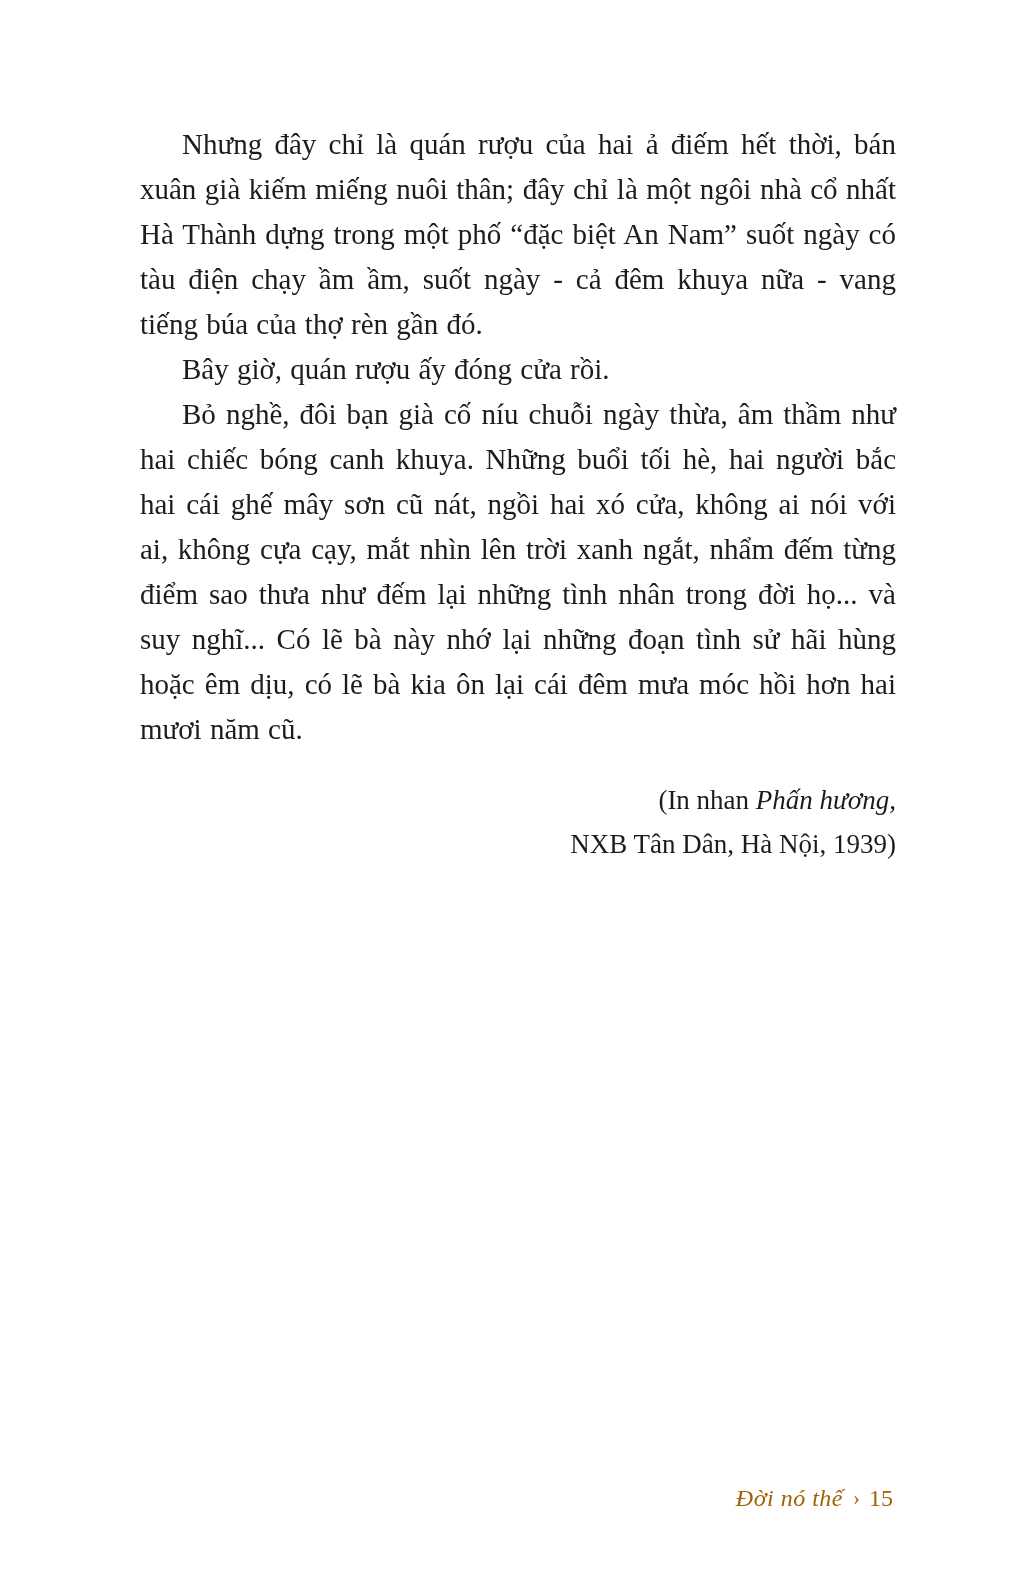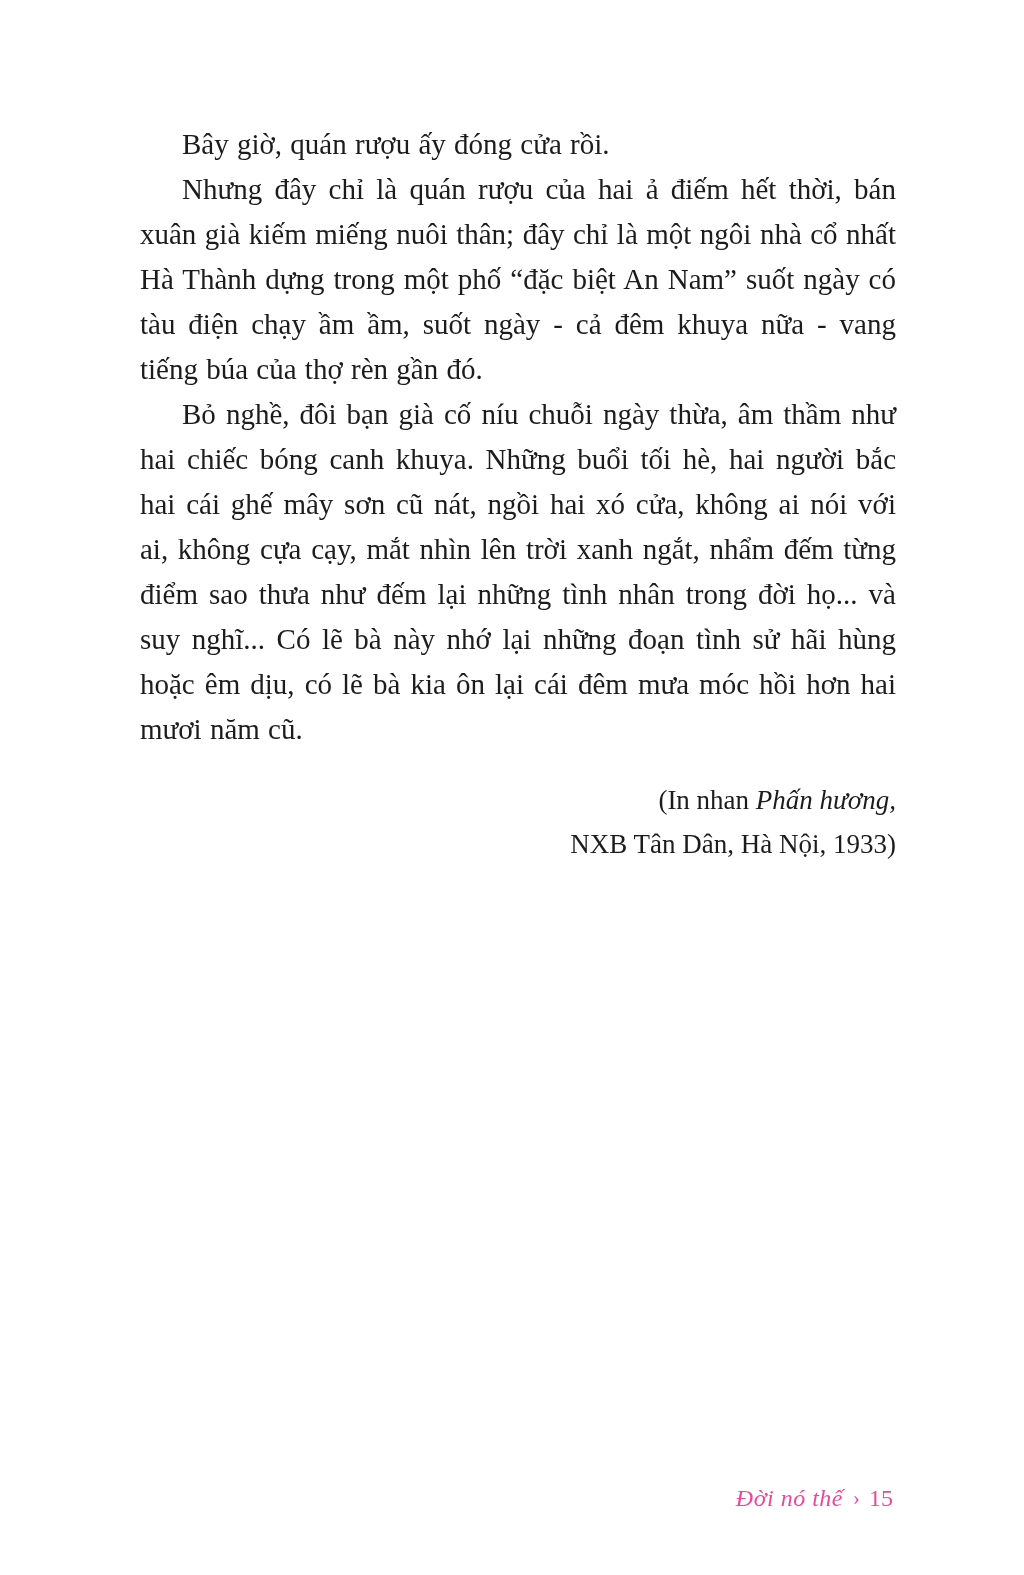--- a/index.html
+++ b/index.html
@@ -34,21 +34,21 @@
     font-size: 27px;
     line-height: 44px;
   }
   .attribution em { font-style: italic; }
   .page-footer {
     position: absolute;
     right: 131px;
     bottom: 62px;
     font-size: 24px;
     line-height: 28px;
-    color: #ec4899;
+    color: #a16207;
     white-space: nowrap;
   }
   .page-footer .footer-title {
     font-style: italic;
     letter-spacing: 0.5px;
   }
   .page-footer .footer-sep {
     font-style: normal;
     margin: 0 9px 0 10px;
     font-size: 21px;
@@ -56,27 +56,27 @@
     top: -1px;
   }
   .page-footer .footer-num { font-style: normal; }
 </style>
 </head>
 <body>
 
 <div class="page">
 
   <div class="text-block">
+    <p class="para">Nhưng đây chỉ là quán rượu của hai ả điếm hết thời, bán xuân già kiếm miếng nuôi thân; đây chỉ là một ngôi nhà cổ nhất Hà Thành dựng trong một phố “đặc biệt An Nam” suốt ngày có tàu điện chạy ầm ầm, suốt ngày - cả đêm khuya nữa - vang tiếng búa của thợ rèn gần đó.</p>
     <p class="para">Bây giờ, quán rượu ấy đóng cửa rồi.</p>
-    <p class="para">Nhưng đây chỉ là quán rượu của hai ả điếm hết thời, bán xuân già kiếm miếng nuôi thân; đây chỉ là một ngôi nhà cổ nhất Hà Thành dựng trong một phố “đặc biệt An Nam” suốt ngày có tàu điện chạy ầm ầm, suốt ngày - cả đêm khuya nữa - vang tiếng búa của thợ rèn gần đó.</p>
     <p class="para">Bỏ nghề, đôi bạn già cố níu chuỗi ngày thừa, âm thầm như hai chiếc bóng canh khuya. Những buổi tối hè, hai người bắc hai cái ghế mây sơn cũ nát, ngồi hai xó cửa, không ai nói với ai, không cựa cạy, mắt nhìn lên trời xanh ngắt, nhẩm đếm từng điểm sao thưa như đếm lại những tình nhân trong đời họ... và suy nghĩ... Có lẽ bà này nhớ lại những đoạn tình sử hãi hùng hoặc êm dịu, có lẽ bà kia ôn lại cái đêm mưa móc hồi hơn hai mươi năm cũ.</p>
 
     <div class="attribution">
       <div><span>(In nhan </span><em>Phấn hương,</em></div>
-      <div>NXB Tân Dân, Hà Nội, 1933)</div>
+      <div>NXB Tân Dân, Hà Nội, 1939)</div>
     </div>
   </div>
 
   <div class="page-footer">
     <span class="footer-title">Đời nó thế</span><span class="footer-sep">›</span><span class="footer-num">15</span>
   </div>
 
 </div>
 
 </body></html>

